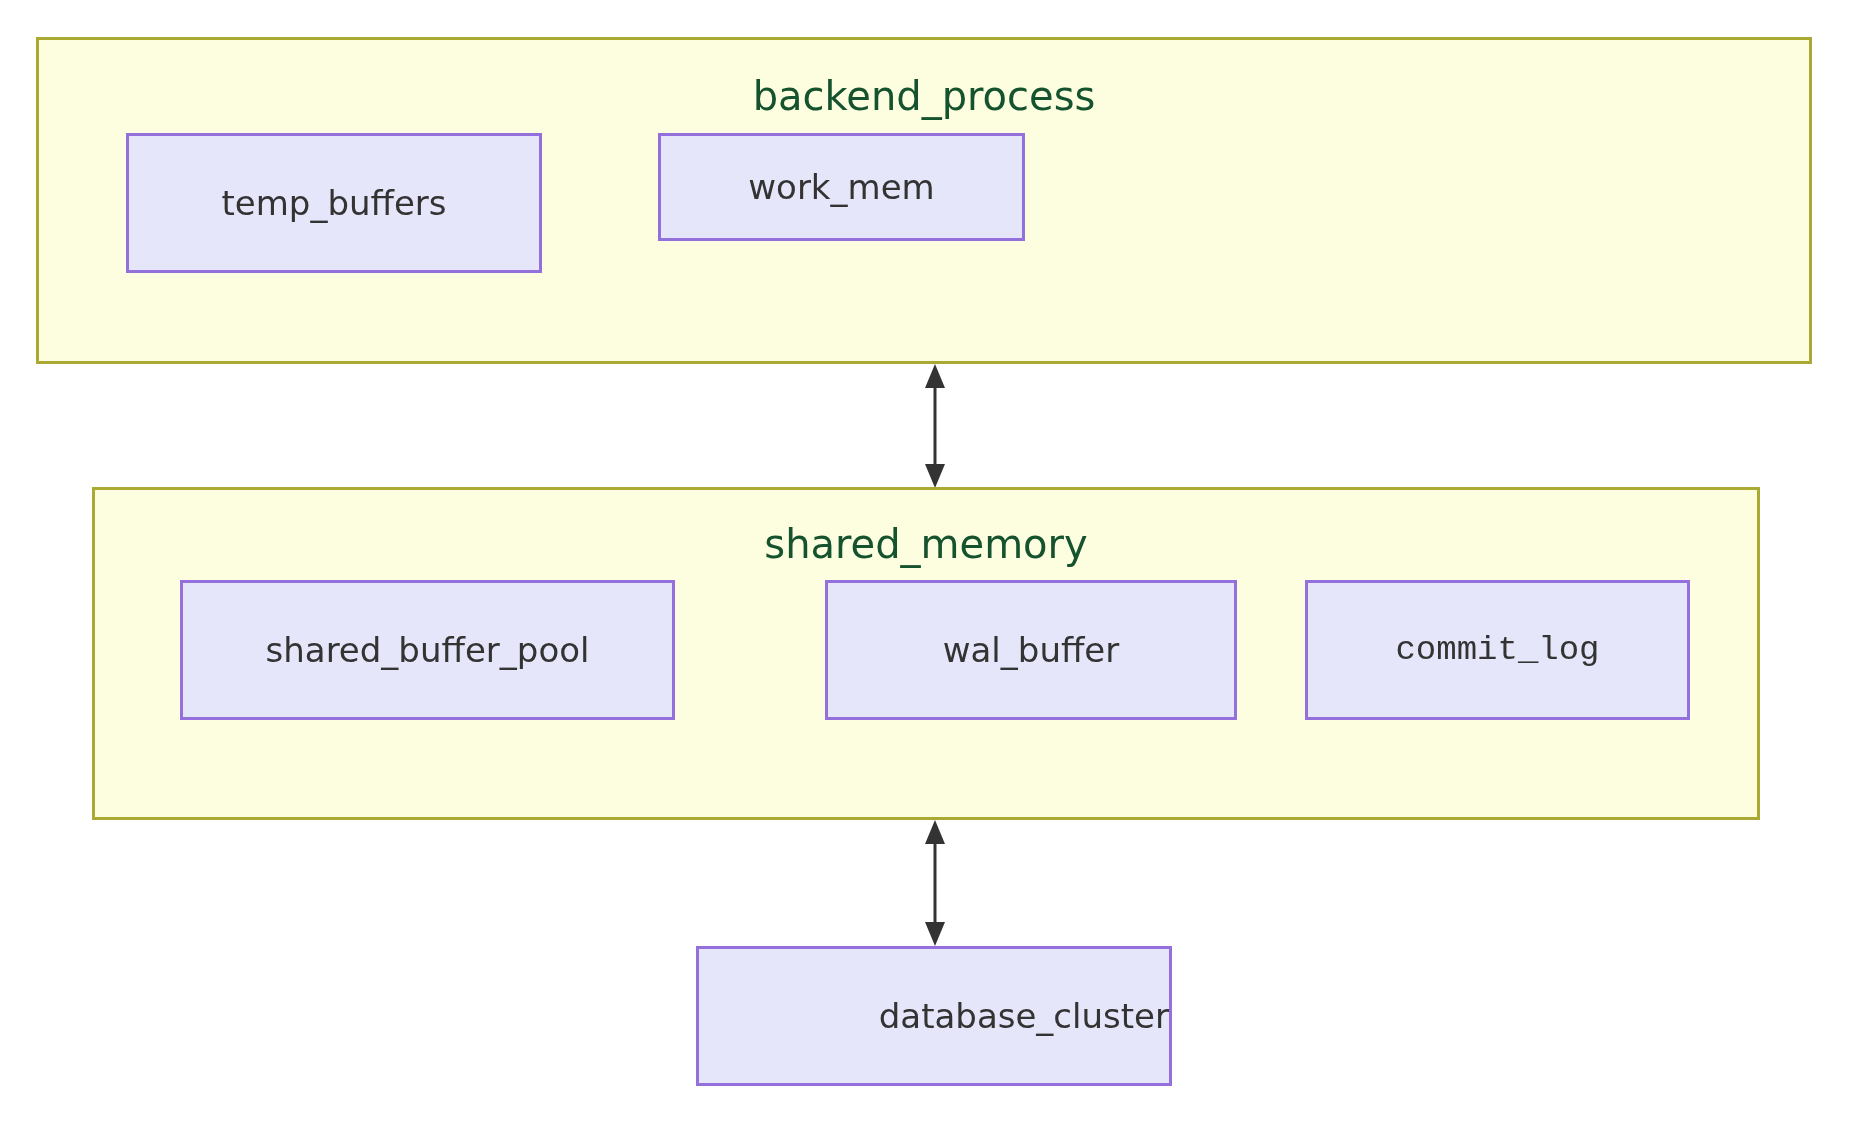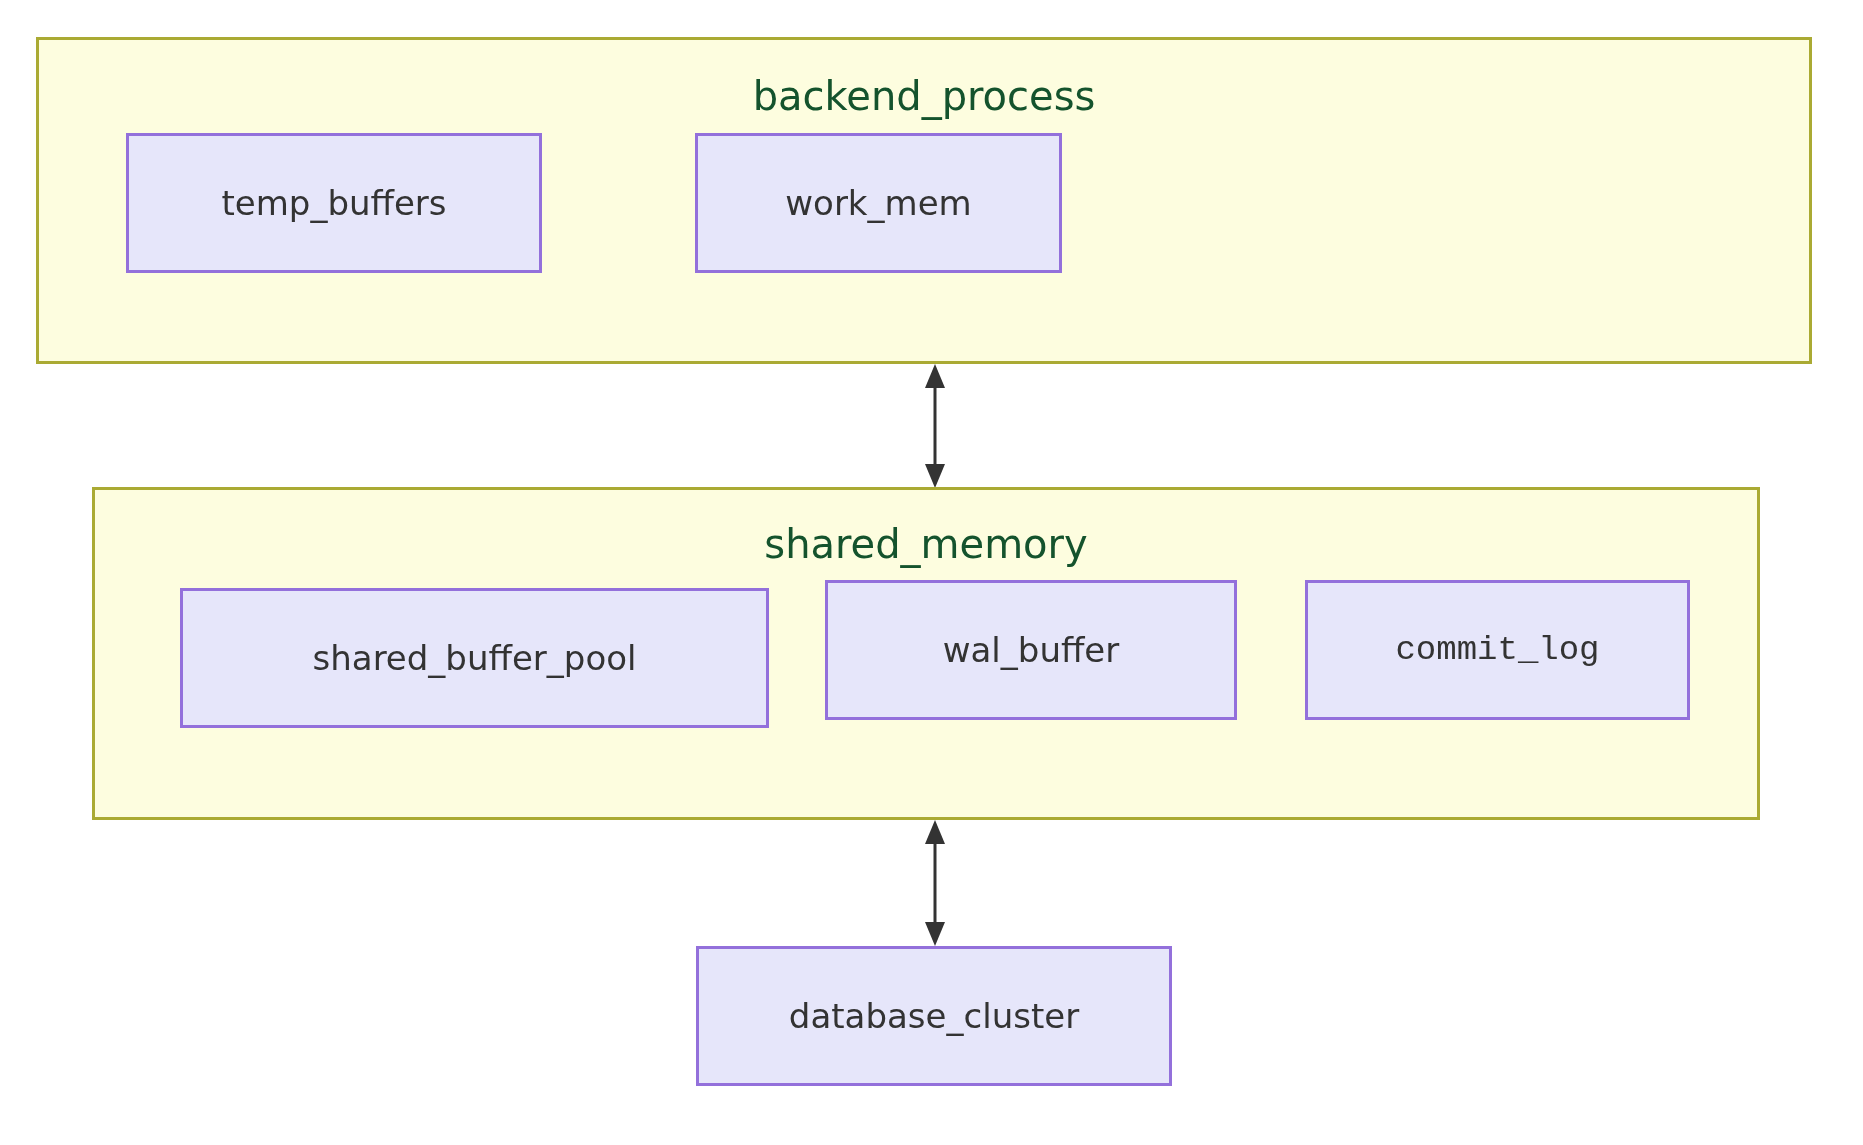--- a/index.html
+++ b/index.html
@@ -72,54 +72,54 @@
 <div id="stage">
 
   <div class="group" style="left:36px; top:37px; width:1776px; height:327px;">
     <div class="group-title" style="top:36px;">backend_process</div>
   </div>
 
   <div class="node" style="left:126px; top:133px; width:416px; height:140px;">
     <span class="node-label">temp_buffers</span>
   </div>
 
-  <div class="node" style="left:658px; top:133px; width:367px; height:140px;margin-left:37px;">
+  <div class="node" style="left:658px; top:133px; width:367px; height:108px;">
     <span class="node-label">work_mem</span>
   </div>
 
 
   <div class="arrow" style="left:912px; top:362px; width:46px; height:128px;">
     <svg width="46" height="128" viewBox="0 0 46 128">
       <line x1="23" y1="18" x2="23" y2="110" stroke="#333333" stroke-width="3"></line>
       <polygon points="23,2 13,26 33,26" fill="#333333"></polygon>
       <polygon points="23,126 13,102 33,102" fill="#333333"></polygon>
     </svg>
   </div>
 
   <div class="group" style="left:92px; top:487px; width:1668px; height:333px;">
     <div class="group-title" style="top:34px;">shared_memory</div>
   </div>
 
-  <div class="node" style="left:180px; top:580px; width:589px; height:140px;margin-top:8px;">
+  <div class="node" style="left:180px; top:580px; width:495px; height:140px;">
     <span class="node-label">shared_buffer_pool</span>
   </div>
 
   <div class="node" style="left:825px; top:580px; width:412px; height:140px;">
     <span class="node-label">wal_buffer</span>
   </div>
 
   <div class="node" style="left:1305px; top:580px; width:385px; height:140px;font-family:Liberation Mono, monospace;">
     <span class="node-label">commit_log</span>
   </div>
 
   <div class="arrow" style="left:912px; top:818px; width:46px; height:130px;">
     <svg width="46" height="130" viewBox="0 0 46 130">
       <line x1="23" y1="18" x2="23" y2="112" stroke="#333333" stroke-width="3"></line>
       <polygon points="23,2 13,26 33,26" fill="#333333"></polygon>
       <polygon points="23,128 13,104 33,104" fill="#333333"></polygon>
     </svg>
   </div>
 
-  <div class="node" style="left:696px; top:946px; width:476px; height:140px;">
+  <div class="node" style="left:696px; top:946px; width:476px; height:140px;justify-content:flex-end;">
     <span class="node-label">database_cluster</span>
   </div>
 
 </div>
 
 </body></html>

